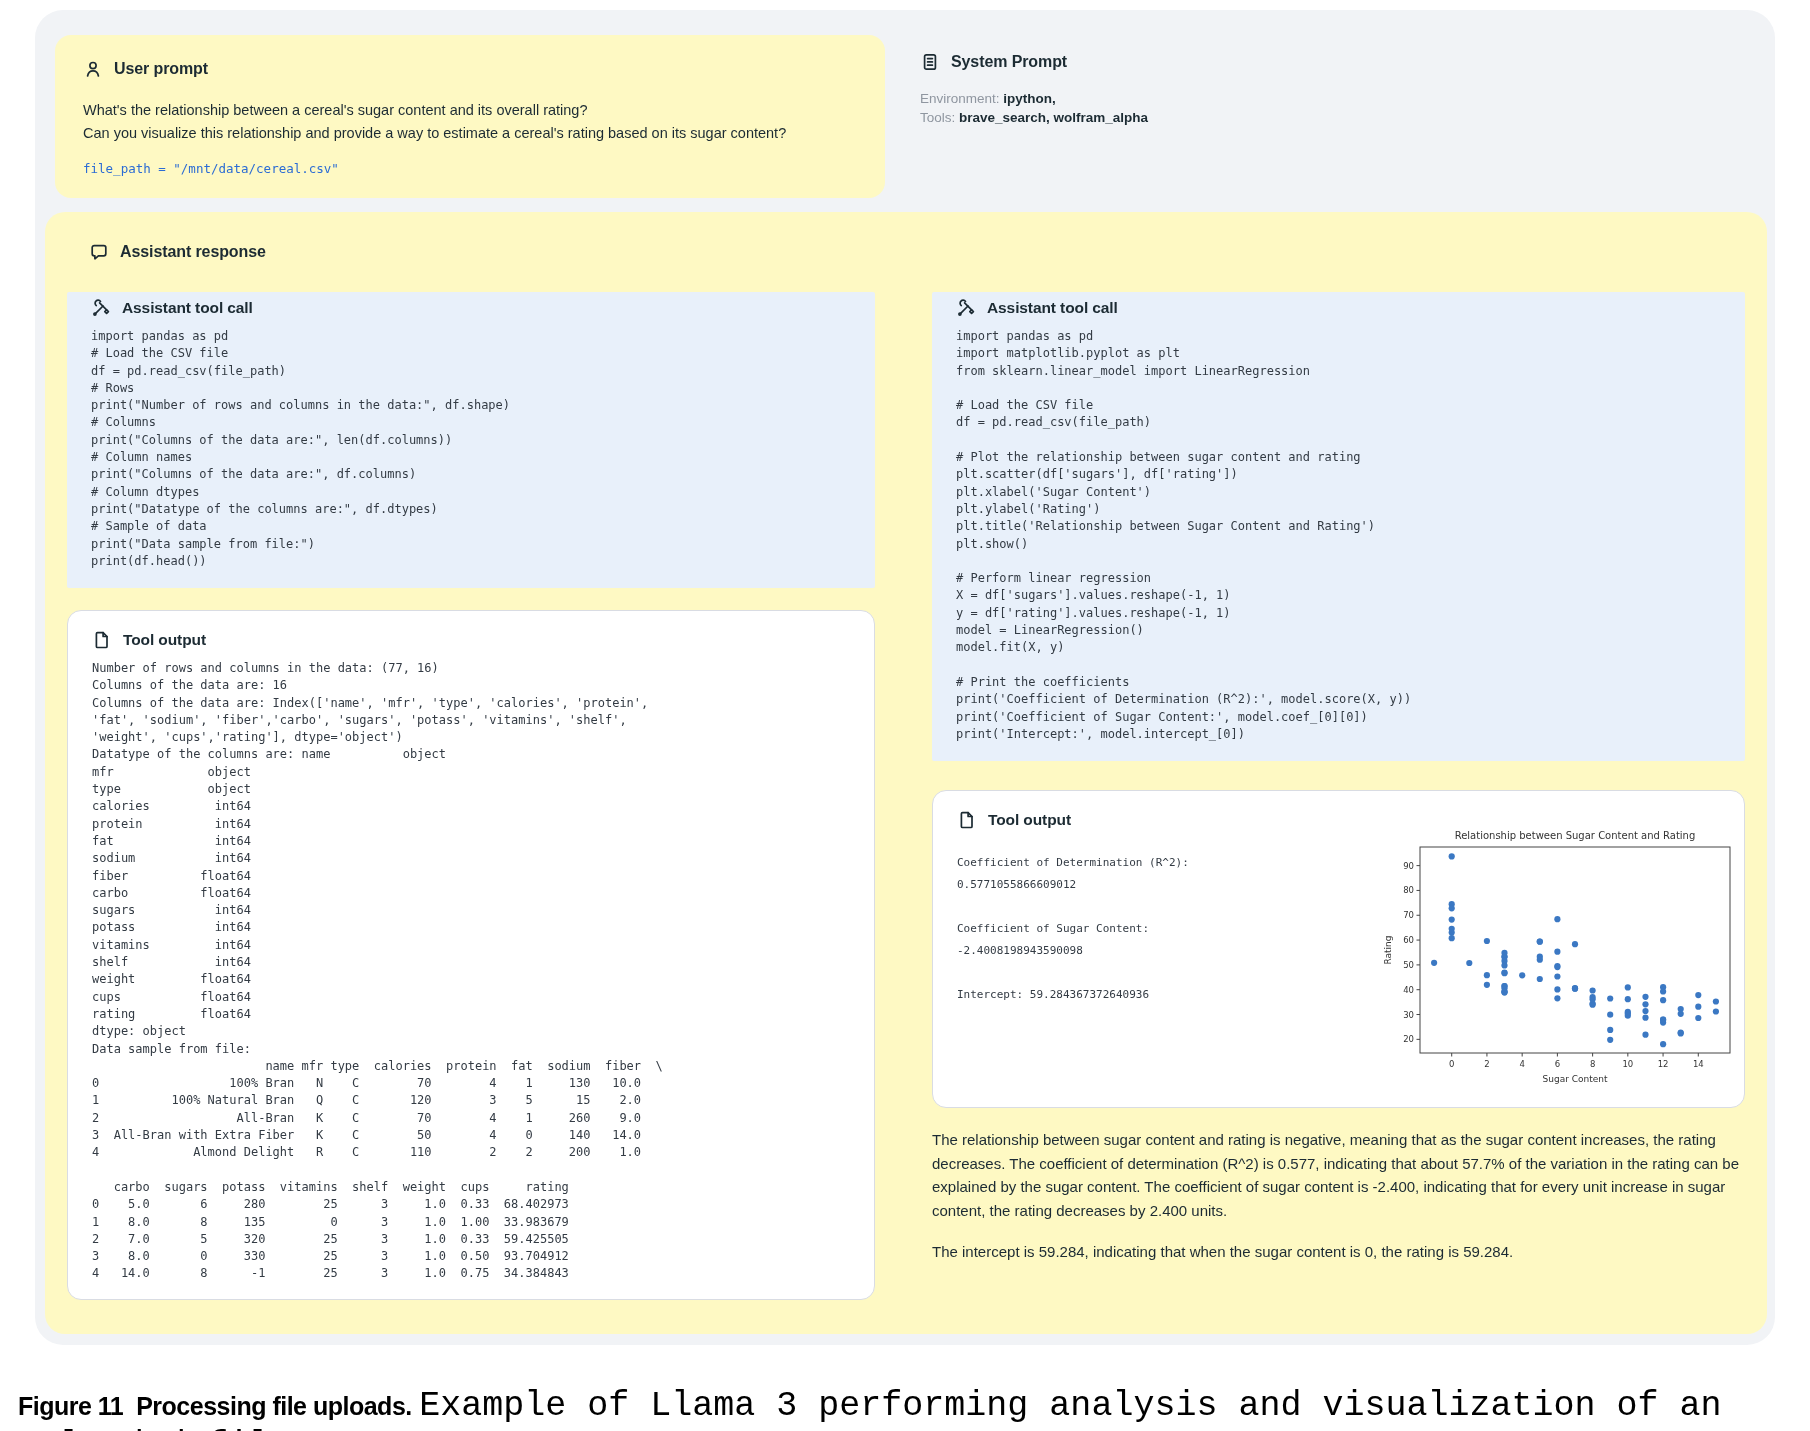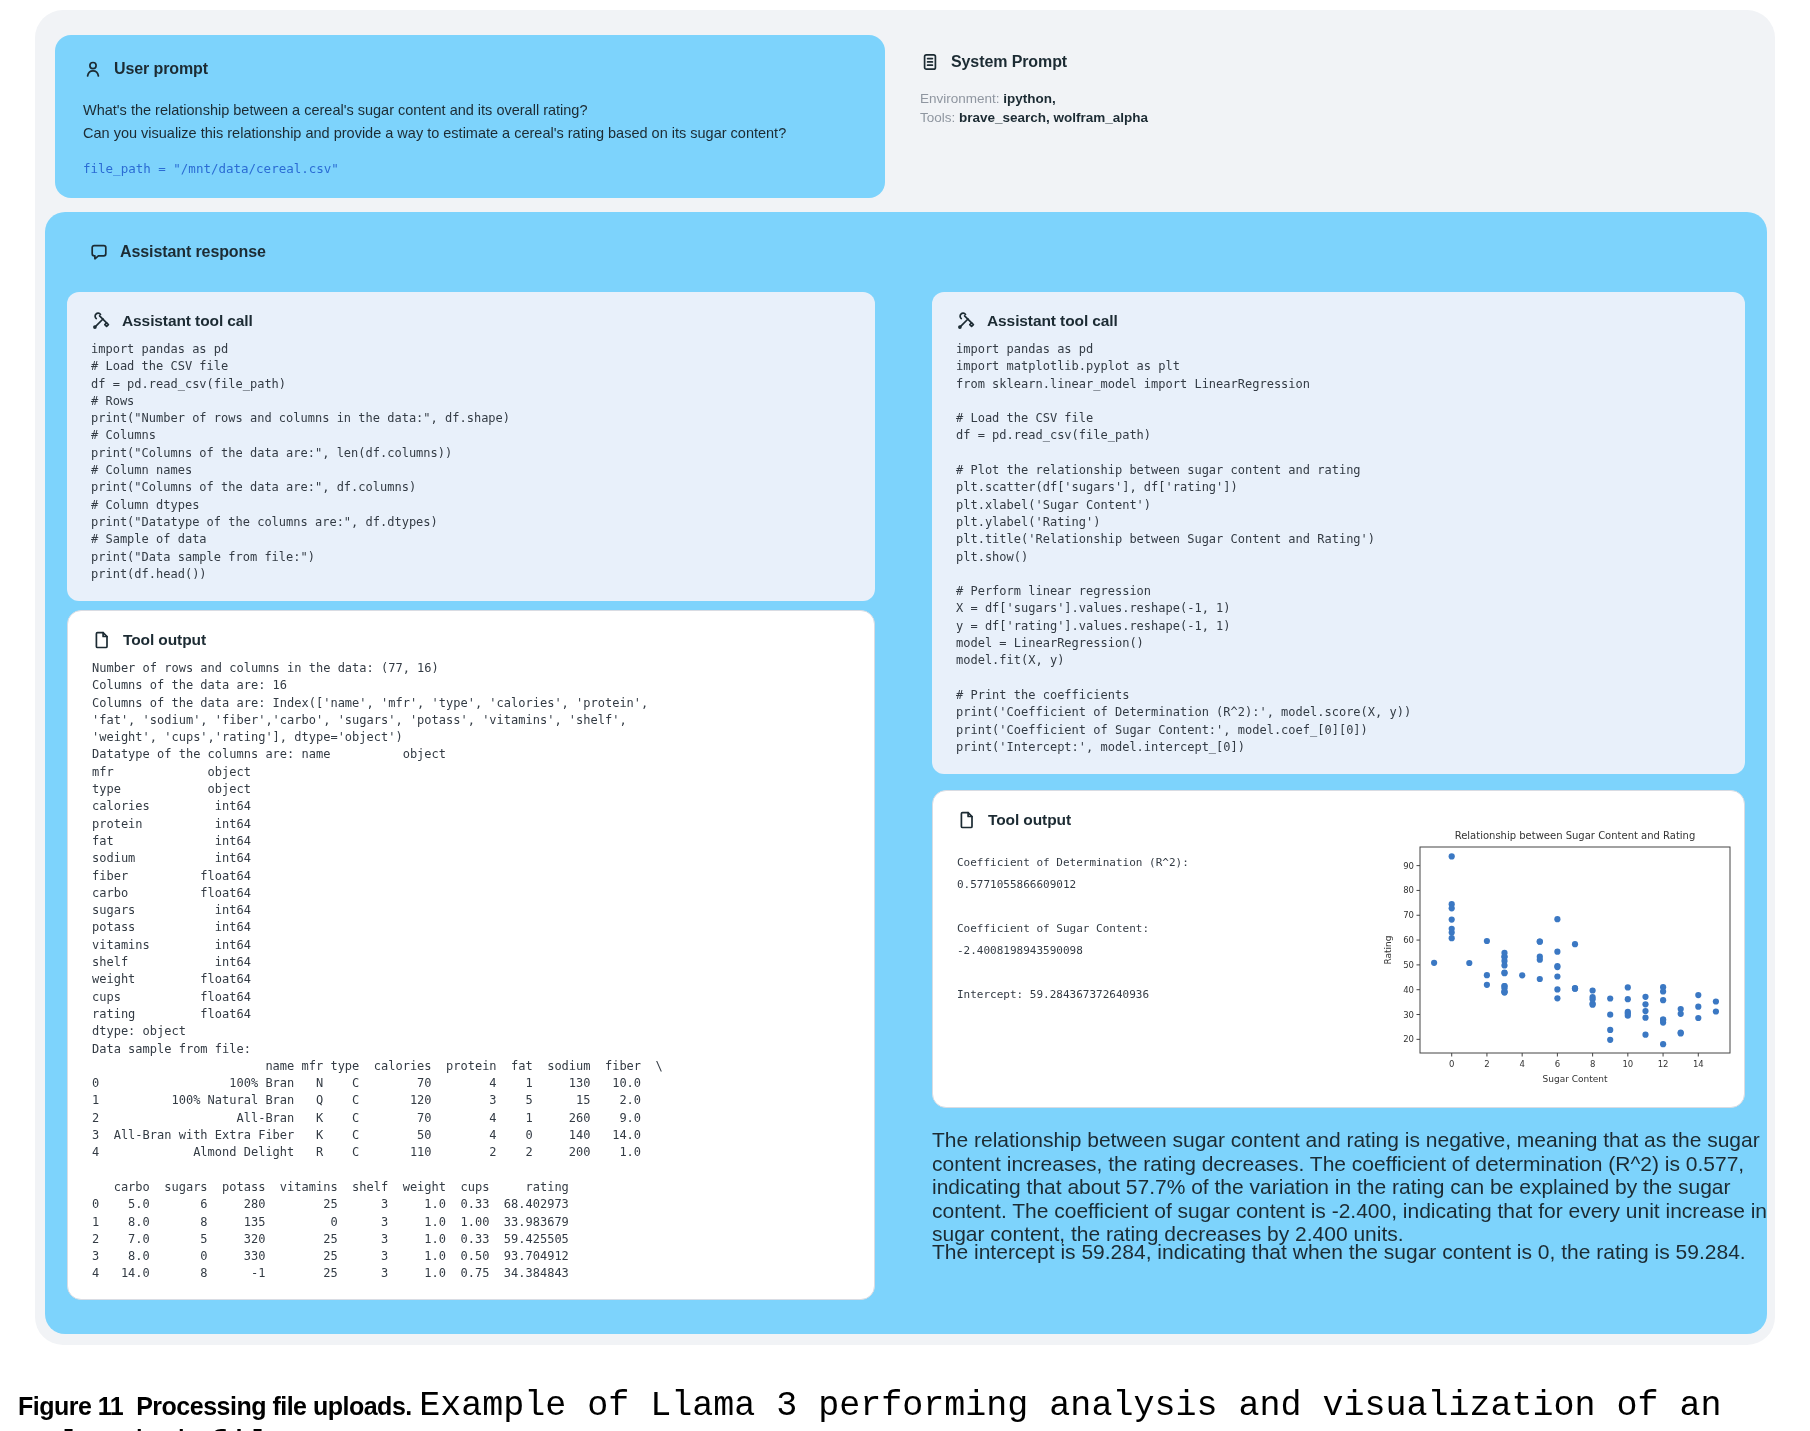--- a/index.html
+++ b/index.html
@@ -4,21 +4,21 @@
 <style>
   html,body{margin:0;padding:0;}
   body{
     width:1810px;height:1431px;position:relative;background:#ffffff;
     font-family:"Liberation Sans", sans-serif;color:#1c2b33;overflow:hidden;
   }
   .figure-panel{
     position:absolute;left:35px;top:10px;width:1740px;height:1335px;
     background:#f1f3f6;border-radius:28px;
   }
-  .card{background:#7dd3fc;border-radius:16px;}
+  .card{background:#fef9c3;border-radius:16px;}
   .card-header{display:flex;align-items:center;gap:11px;}
   .card-title{font-weight:bold;font-size:16px;color:#1c2b33;letter-spacing:-0.1px;}
   .icon{width:20px;height:20px;flex:0 0 auto;}
   .icon svg{display:block;}
 
   
   .user-card{position:absolute;left:20px;top:25px;width:830px;padding:24px 28px 22px;box-sizing:border-box;}
   .user-lines{margin-top:20px;font-size:14.5px;line-height:23px;color:#1c2b33;}
   .user-code{margin-top:16px;font-family:"DejaVu Sans Mono",monospace;font-size:12.5px;color:#2b6cd4;}
 
@@ -26,40 +26,40 @@
   .system-block{position:absolute;left:885px;top:42px;width:720px;}
   .system-fields{margin-top:18px;font-size:13.5px;line-height:18.5px;}
   .system-fields .lbl{color:#8f96a0;}
   .system-fields .val{color:#1c2b33;font-weight:bold;}
 
   
   .assistant-card{position:absolute;left:10px;top:202px;width:1722px;height:1122px;border-radius:20px;}
   .assistant-header{position:absolute;left:44px;top:30px;}
 
   .tool-call{
-    position:absolute;background:#e8f0fa;border-radius:12px;box-sizing:border-box;
-    padding:19px 24px 18px;
+    position:absolute;background:#e8f0fa;border-radius:2px;box-sizing:border-box;
+    padding:6px 24px 18px;
   }
   .tool-output{
     position:absolute;background:#ffffff;border:1.5px solid #d9dce3;border-radius:14px;
     box-sizing:border-box;padding:19px 24px 18px;
   }
   .tool-call .card-title,.tool-output .card-title{font-size:15.5px;}
   pre.code{
     margin:10px 0 0 0;font-family:"DejaVu Sans Mono",monospace;font-size:12px;
     line-height:17.3px;color:#333b44;white-space:pre;
   }
   .tc-left{left:22px;top:80px;width:808px;}
   .to-left{left:22px;top:398px;width:808px;height:690px;}
   .tc-right{left:887px;top:80px;width:813px;}
   .to-right{left:887px;top:578px;width:813px;height:318px;}
   .to-right pre.code{font-size:11px;line-height:22px;margin-top:22px;}
   .scatter-wrap{position:absolute;right:8px;top:34px;width:356px;height:268px;}
 
-  .analysis{position:absolute;left:887px;width:842px;font-size:21px;line-height:23.5px;color:#1c2b33;}
+  .analysis{position:absolute;left:887px;width:842px;font-size:15px;line-height:23.5px;color:#1c2b33;}
   .analysis-p1{top:916px;}
   .analysis-p2{top:1028px;}
 
   
   .caption{position:absolute;left:18px;top:1386px;font-size:27px;color:#000;}
   .caption .cap-label,.caption .cap-bold{
     font-family:"Liberation Sans",sans-serif;font-weight:bold;font-size:25px;letter-spacing:-0.5px;
   }
   .caption .cap-text{font-family:Liberation Mono, monospace;font-size:35px;}
 </style>

